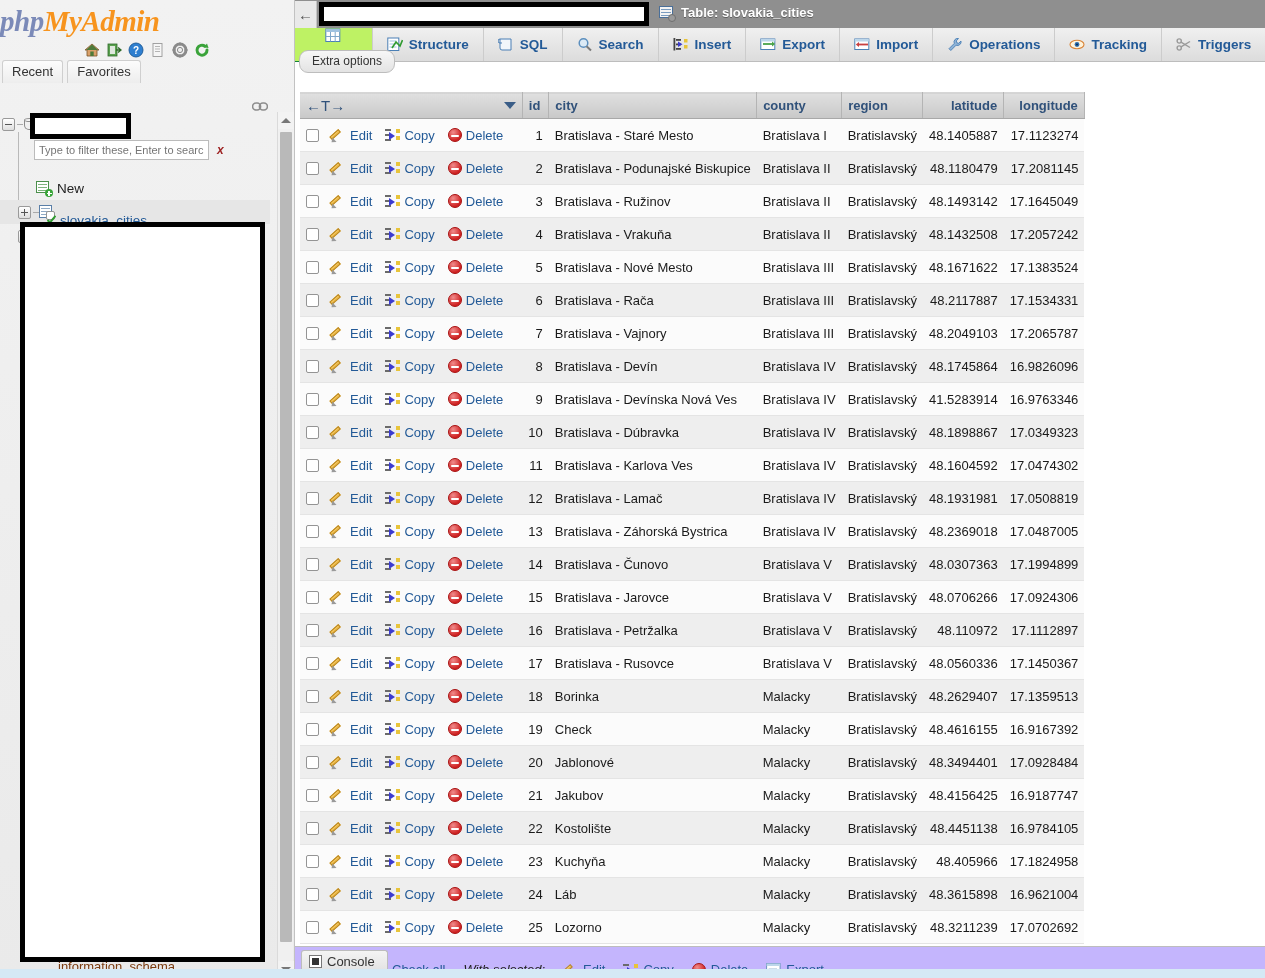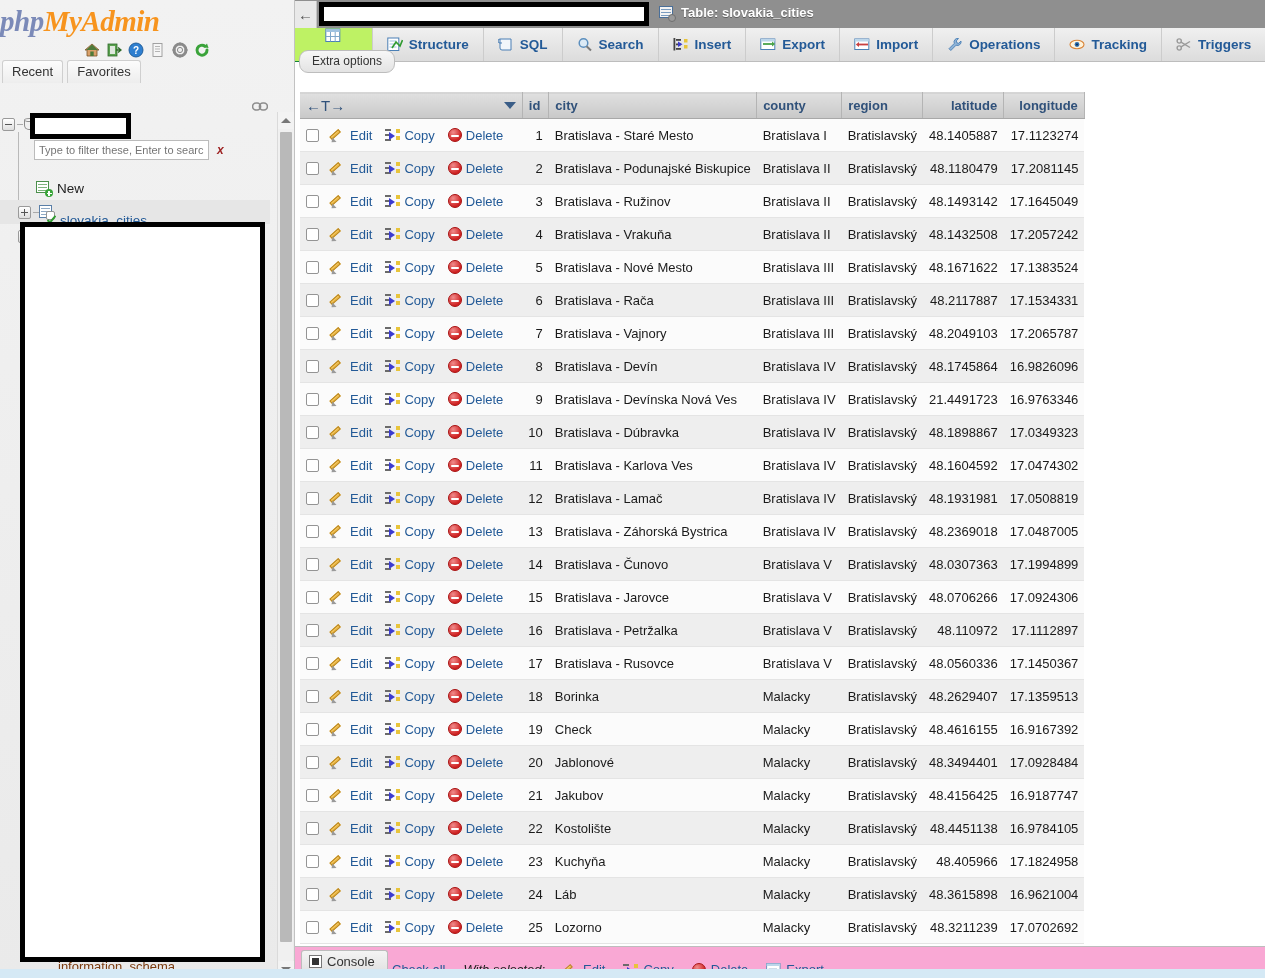--- a/index.html
+++ b/index.html
@@ -284,21 +284,21 @@
   
   .th-tools { display:flex; align-items:center; gap:4px; color:#30517a; font-size:15px; font-weight:normal; }
   .caret-dn {
     width:0;height:0;border-left:6px solid transparent;border-right:6px solid transparent;
     border-top:7px solid #3a5d87;
   }
 
   
   #console-bar {
     position: absolute; left: 0; bottom: 0; width: 970px; height: 32px;
-    background: #f9a8d4; border-top: 1px solid #bdbdbd;
+    background: #c4b5fd; border-top: 1px solid #bdbdbd;
   }
   #console-tab {
     position:absolute; left:6px; top:3px;
     display:flex; align-items:center; gap:6px;
     padding: 3px 12px 5px 8px;
     background: linear-gradient(to bottom,#f4f4f4,#e0e0e0);
     border: 1px solid #bcbcbc; border-bottom:none;
     border-radius: 3px 3px 0 0;
     font-size: 13px; color: #333;
   }
@@ -943,21 +943,21 @@
                   <span class="act">
                     <span class="ic-del"></span>
                     <span>Delete</span>
                   </span>
                 </div>
               </td>
               <td class="c-id">9</td>
               <td class="c-city">Bratislava - Devínska Nová Ves</td>
               <td class="c-county">Bratislava IV</td>
               <td class="c-region">Bratislavský</td>
-              <td class="c-num">21.4491723</td>
+              <td class="c-num">41.5283914</td>
               <td class="c-num">16.9763346</td>
             </tr>
             <tr class="even">
               <td class="c-actions">
                 <div class="act-group">
                   <span class="chk"></span>
                   <span class="act" style="margin-left:12px">
                     <span class="ic-pencil">
                       <span class="body"></span>
                       <span class="tip"></span>

